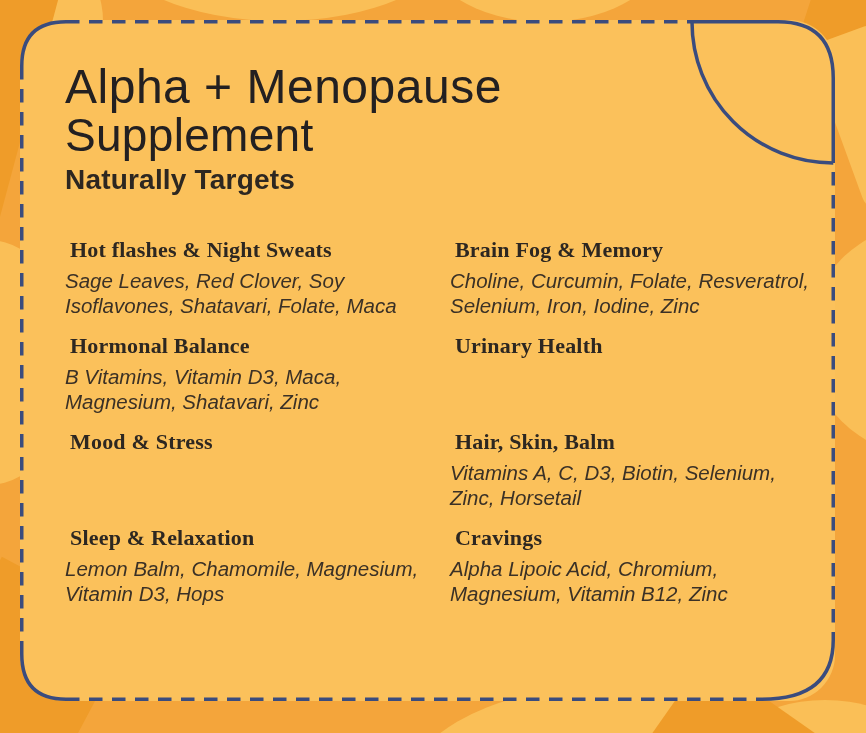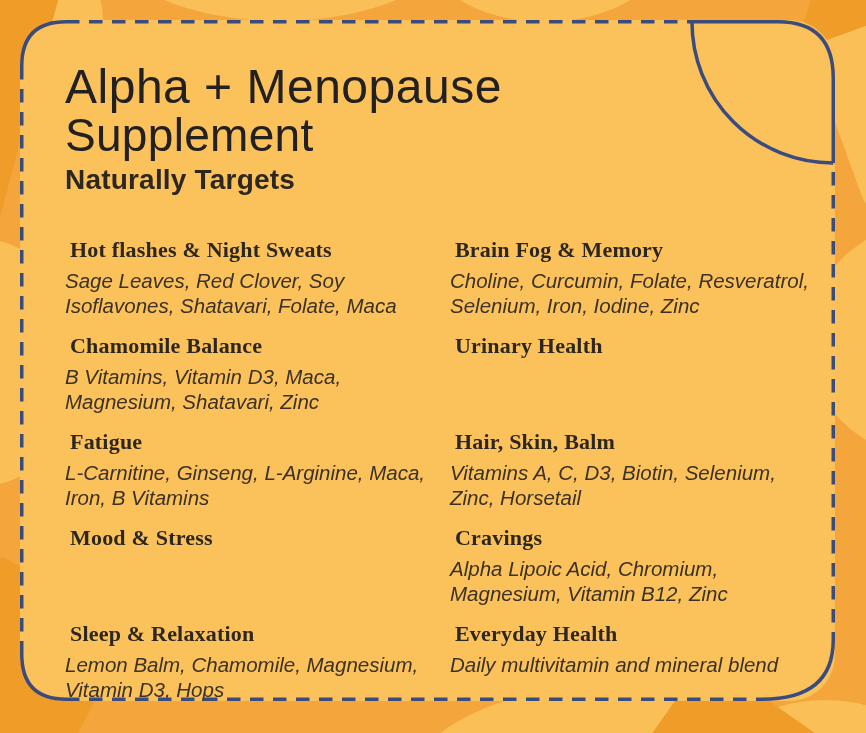--- a/index.html
+++ b/index.html
@@ -77,26 +77,22 @@
   </div>
   <div class="nat">Naturally Targets</div>
 
   <div class="cols">
     <div class="col">
       <div class="sect">
         <h3>Hot flashes &amp; Night Sweats</h3>
         <p>Sage Leaves, Red Clover, Soy Isoflavones, Shatavari, Folate, Maca</p>
       </div>
       <div class="sect">
-        <h3>Chamomile Balance</h3>
+        <h3>Hormonal Balance</h3>
         <p>B Vitamins, Vitamin D3, Maca, Magnesium, Shatavari, Zinc</p>
-      </div>
-      <div class="sect">
-        <h3>Fatigue</h3>
-        <p>L-Carnitine, Ginseng, L-Arginine, Maca, Iron, B Vitamins</p>
       </div>
       <div class="sect">
         <h3>Mood &amp; Stress</h3>
       </div>
       <div class="sect">
         <h3>Sleep &amp; Relaxation</h3>
         <p>Lemon Balm, Chamomile, Magnesium, Vitamin D3, Hops</p>
       </div>
     </div>
     <div class="col">
@@ -108,24 +104,20 @@
         <h3>Urinary Health</h3>
       </div>
       <div class="sect">
         <h3>Hair, Skin, Balm</h3>
         <p>Vitamins A, C, D3, Biotin, Selenium, Zinc, Horsetail</p>
       </div>
       <div class="sect">
         <h3>Cravings</h3>
         <p>Alpha Lipoic Acid, Chromium, Magnesium, Vitamin B12, Zinc</p>
       </div>
-      <div class="sect">
-        <h3>Everyday Health</h3>
-        <p>Daily multivitamin and mineral blend</p>
-      </div>
     </div>
   </div>
 </div>
 
 <svg class="border-svg" width="866" height="733" viewBox="0 0 866 733">
   <g fill="none" stroke="#3a4c7e" stroke-width="3.5">
 
     <g stroke-dasharray="13.5 9.5">
       <path d="M 66,21.75 H 692"></path>
       <path d="M 833.25,172 V 640"></path>

